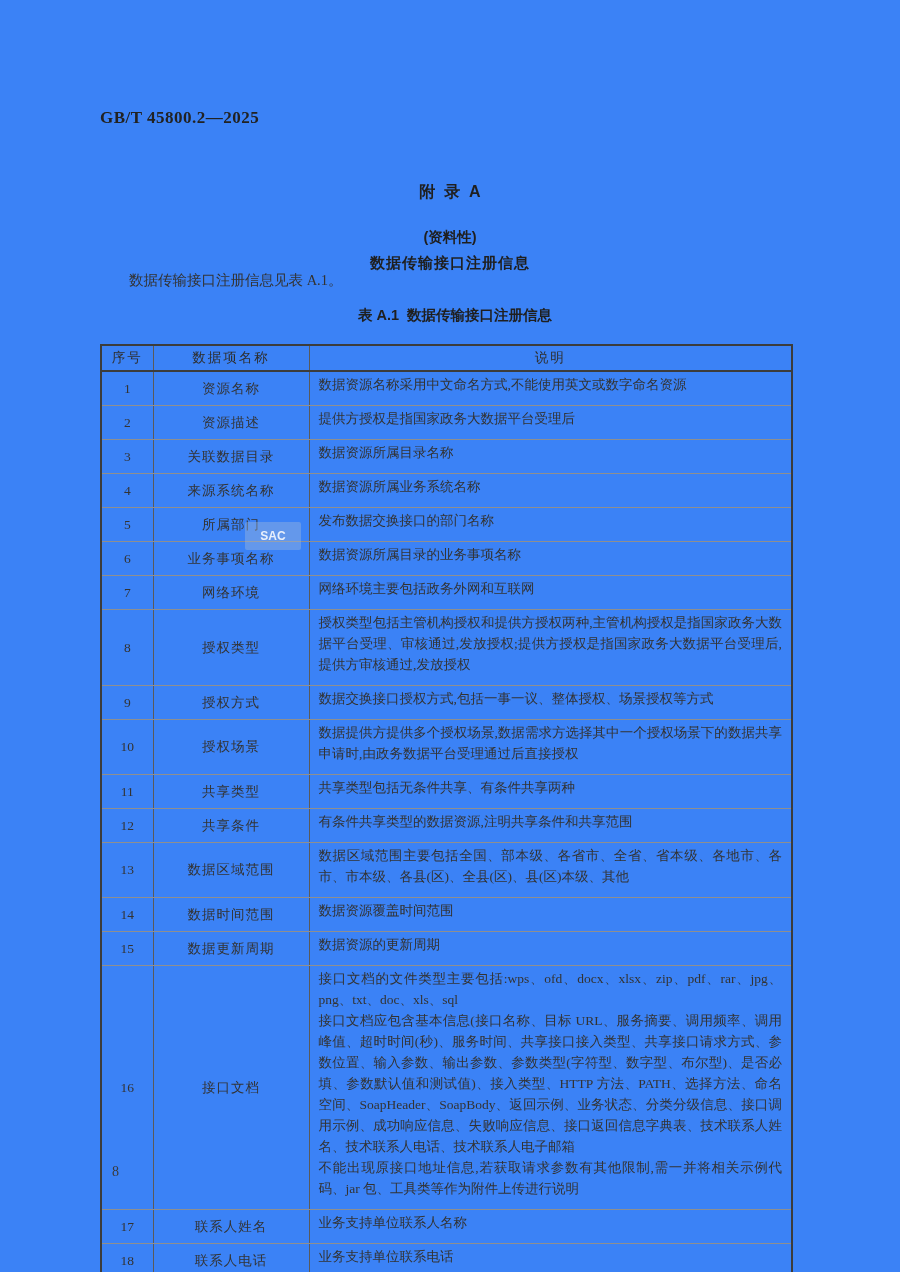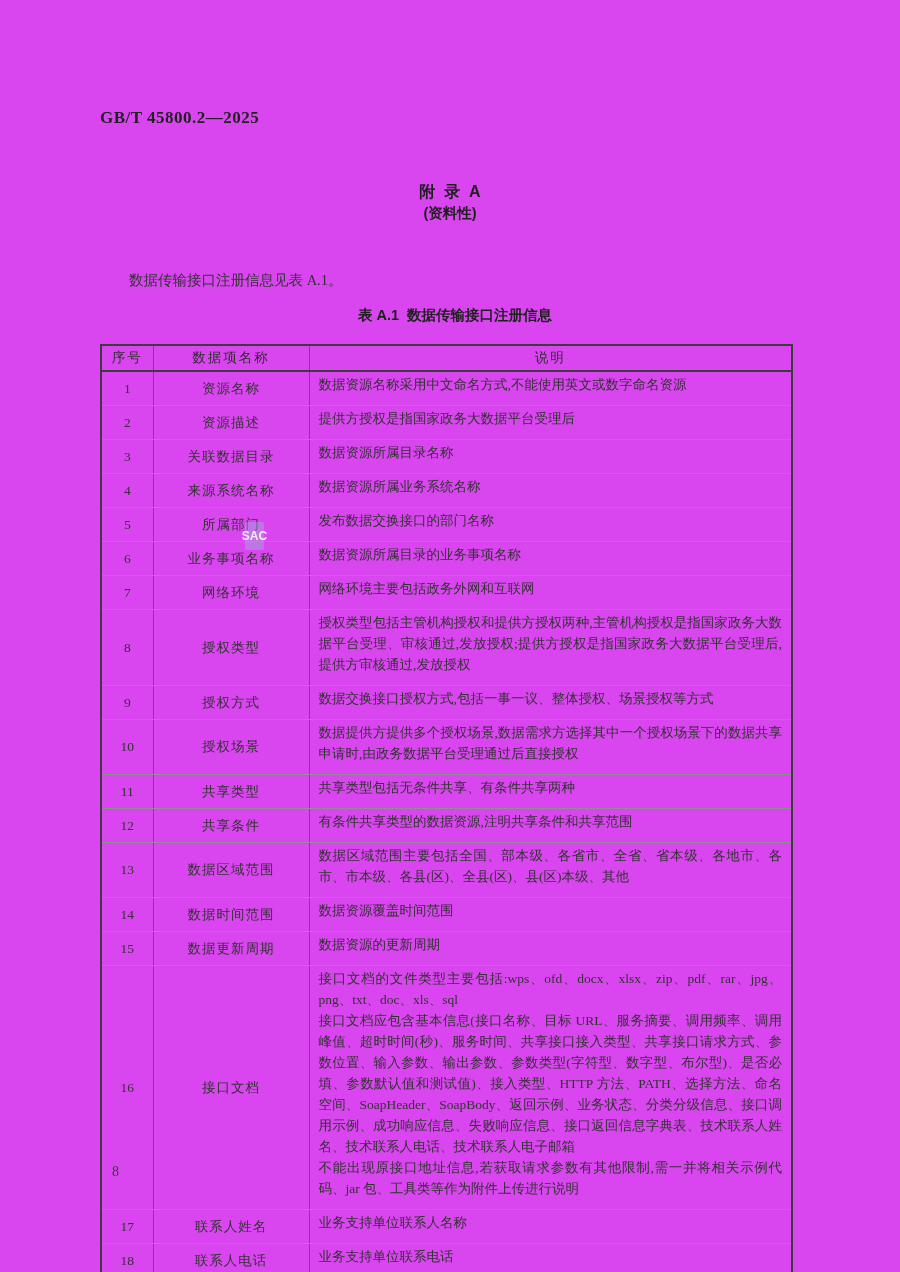--- a/index.html
+++ b/index.html
@@ -1,40 +1,40 @@
 <!DOCTYPE html>
 <html><head>
 <meta charset="utf-8">
 <style>
   html,body{margin:0;padding:0;background:#e9e9e9;}
   .page{
     position:relative;
     width:900px;height:1272px;
     margin:0 auto;
-    background:#d946ef;
+    background:#3b82f6;
     font-family:"Liberation Serif","DejaVu Serif",serif;
     color:#2b2b2b;
     overflow:hidden;
   }
   .doc-code{
     position:absolute;left:100px;top:108px;
     font-size:17px;font-weight:bold;letter-spacing:.5px;
     color:#222;
   }
   .annex-block{
     position:absolute;left:0;right:0;top:182px;
     text-align:center;
   }
   .annex-title{
     font-family:"Liberation Sans","DejaVu Sans",sans-serif;
     font-size:16px;font-weight:bold;color:#1f1f1f;
     white-space:pre;
   }
   .annex-subtitle{
-    margin-top:1px;
+    margin-top:25px;
     font-family:"Liberation Sans","DejaVu Sans",sans-serif;
     font-size:14.5px;font-weight:bold;color:#1f1f1f;
   }
   .annex-heading{
     margin-top:7px;
     font-family:"Liberation Sans","DejaVu Sans",sans-serif;
     font-size:15px;font-weight:bold;color:#1f1f1f;
     letter-spacing:1px;
   }
   .intro{
@@ -93,39 +93,40 @@
     padding:2px 9px 10px 9px;
     line-height:21px;
     white-space:pre-line;
   }
   .page-number{
     position:absolute;left:112px;top:1164px;
     font-size:14px;color:#3a3a3a;
   }
   .watermark{
     position:absolute;left:245px;top:522px;
-    width:19px;height:28px;
+    width:56px;height:28px;
     background:rgba(158,183,219,0.42);
     border-radius:2px;
     display:flex;align-items:center;justify-content:center;
     font-family:"Liberation Sans","DejaVu Sans",sans-serif;
     font-size:12px;font-weight:bold;color:rgba(255,255,255,0.85);
     pointer-events:none;
   }
 </style>
 </head>
 <body>
 
 <div class="page">
 
   <div class="doc-code">GB/T 45800.2—2025</div>
 
   <div class="annex-block">
     <div class="annex-title">附  录  A</div>
     <div class="annex-subtitle">(资料性)</div>
+    <div class="annex-heading">数据传输接口注册信息</div>
   </div>
 
   <div class="intro">数据传输接口注册信息见表 A.1。</div>
 
   <div class="table-caption">表 A.1  数据传输接口注册信息</div>
 
   <table class="reg">
     <colgroup>
       <col class="c-no">
       <col class="c-name">

